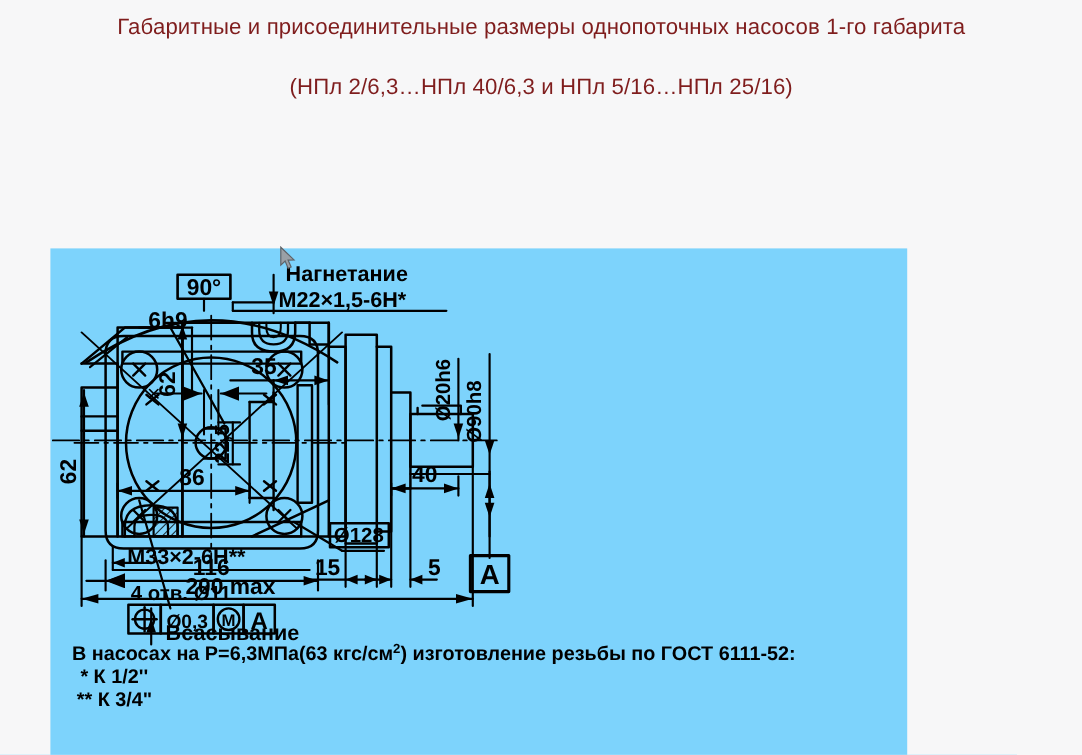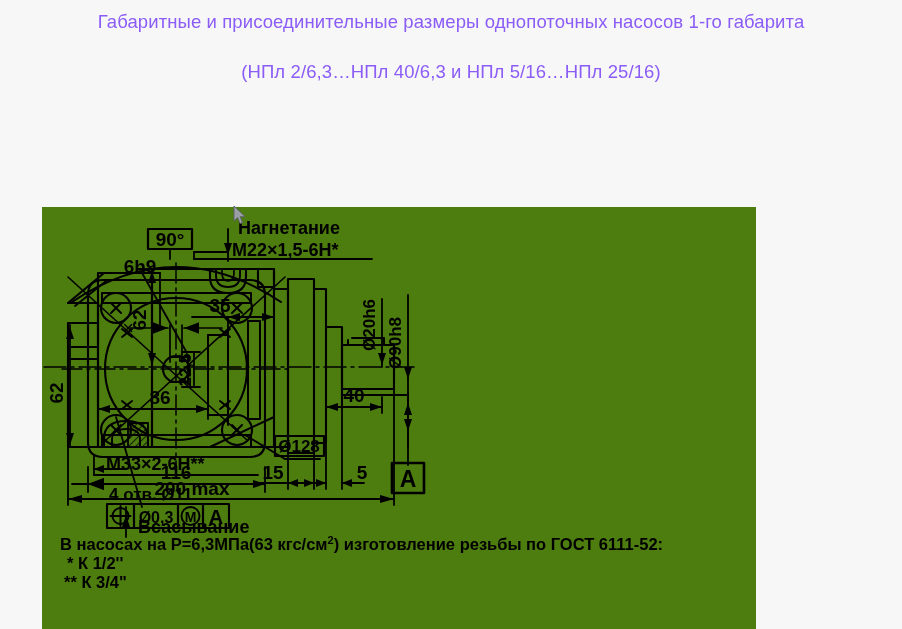--- a/index.html
+++ b/index.html
@@ -9,40 +9,40 @@
     font-family:"Liberation Sans", sans-serif;
     overflow:hidden;
     position:relative;
   }
   #page{position:relative;width:902px;height:629px;}
 
   
   .hdr{
     position:absolute;left:0;top:0;width:902px;
     text-align:center;
-    color:#8b5cf6;
+    color:#7f1d1d;
   }
   .hdr .line1{
     font-size:18.5px;line-height:22px;
     padding-top:11px;
     letter-spacing:0.1px;
     white-space:nowrap;
   }
   .hdr .line2{
     font-size:18.5px;line-height:22px;
     padding-top:28px;
     letter-spacing:0.1px;
     white-space:nowrap;
   }
 
   
   #sheet{
     position:absolute;left:42px;top:207px;
     width:714px;height:422px;
-    background:#4d7c0f;
+    background:#7dd3fc;
     overflow:hidden;
   }
   #sheet svg{display:block;}
 
   .cursor{
     position:absolute;left:233px;top:205px;
     width:14px;height:20px;pointer-events:none;
   }
 </style>
 </head>

